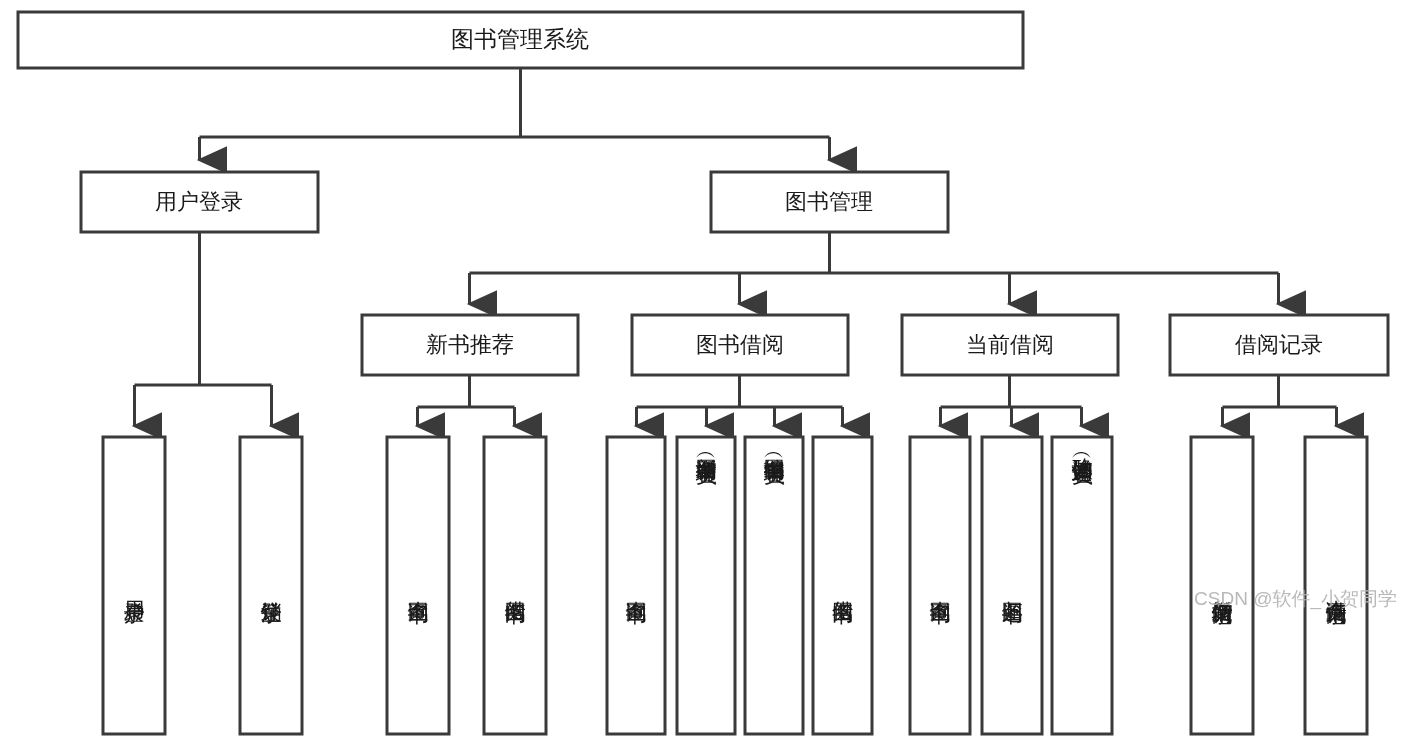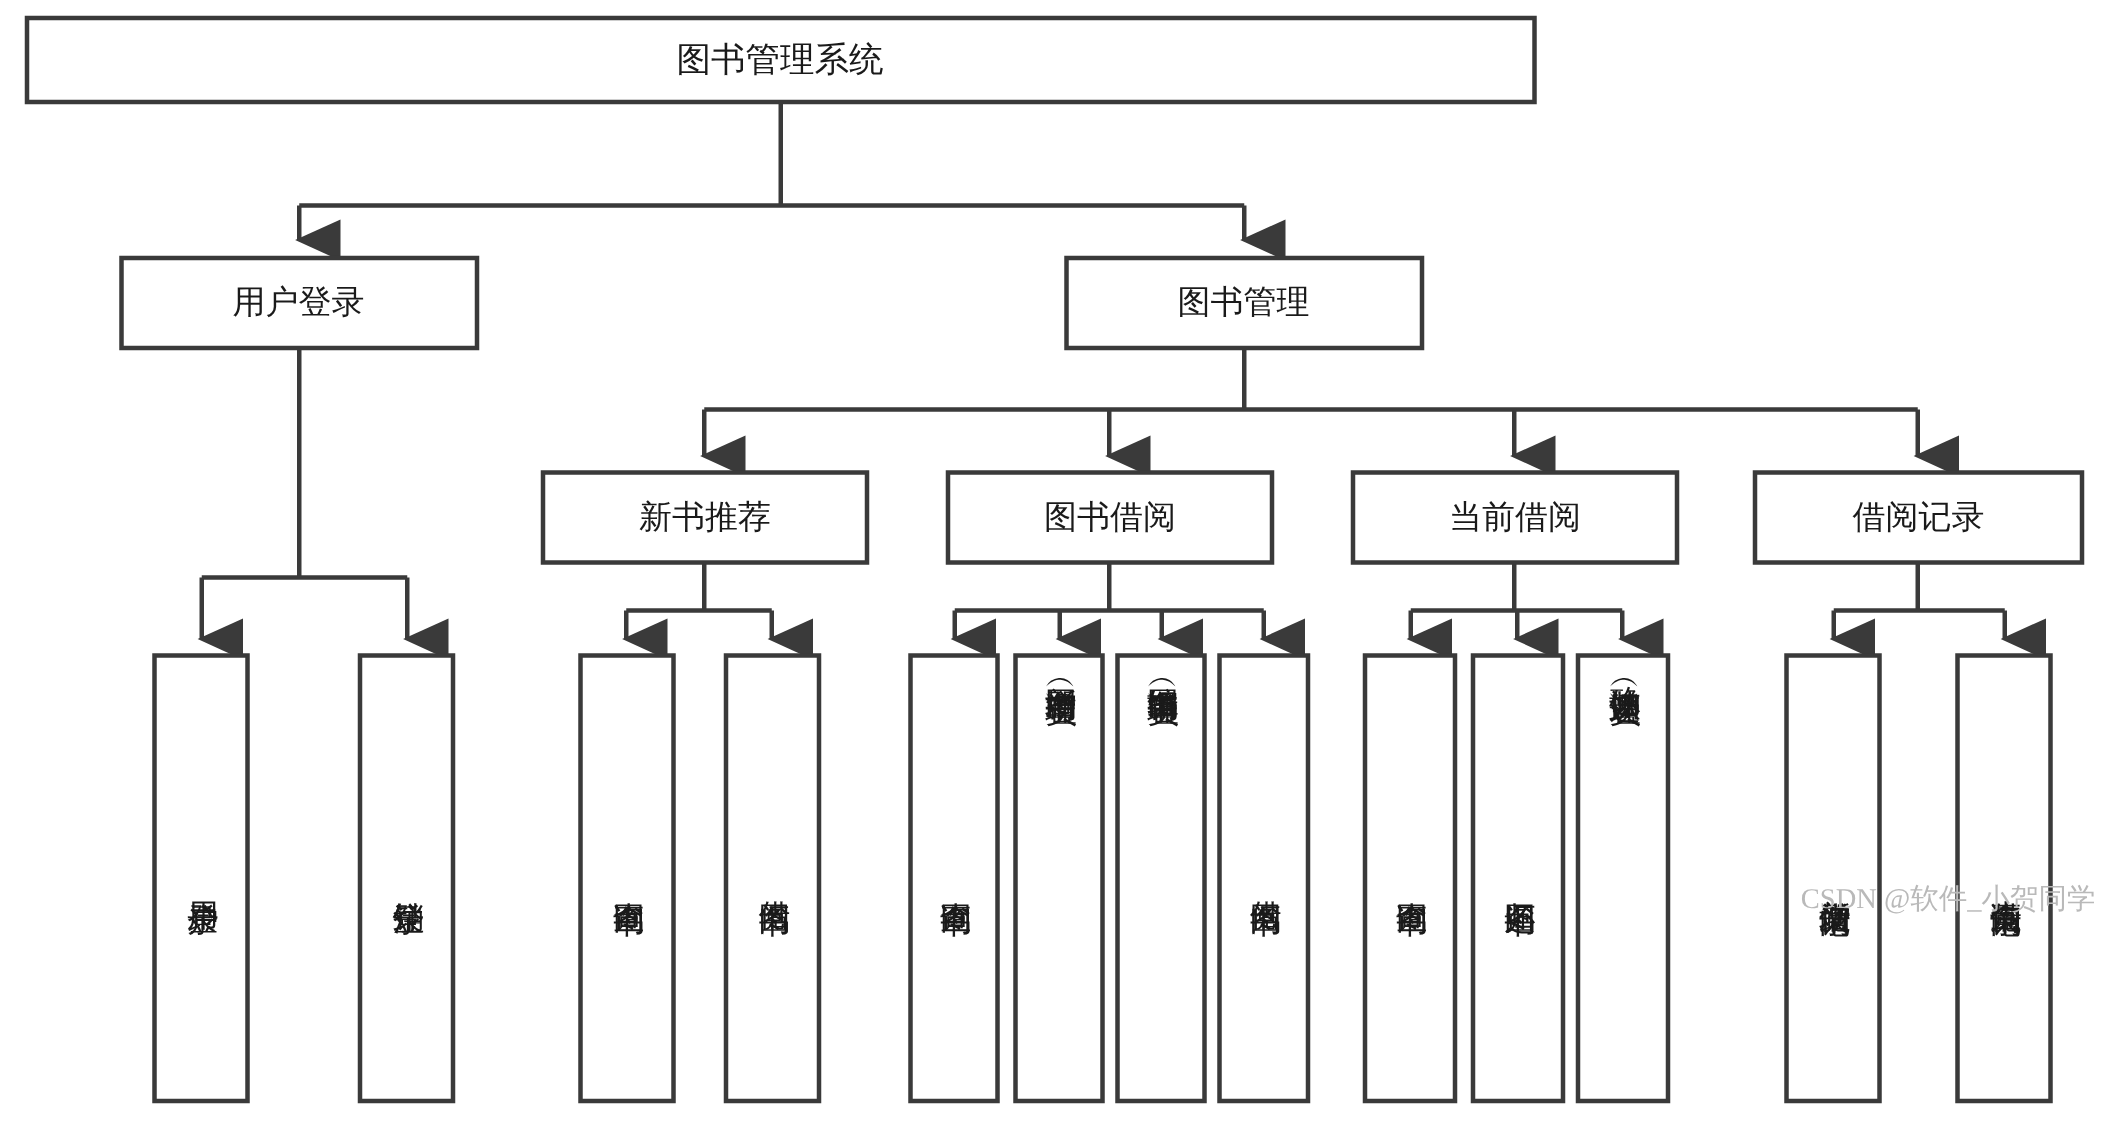--- a/index.html
+++ b/index.html
@@ -63,21 +63,21 @@
     line-height: 1.08;
     color: #1a1a1a;
     letter-spacing: 1px;
     white-space: nowrap;
     text-align: center;
   }
   .watermark {
     position: absolute;
     right: 8px;
     bottom: 6px;
-    font-family: Liberation Serif, serif;
+    font-family: Liberation Sans, sans-serif;
     font-size: 19px;
     color: #b9b9b9;
     white-space: nowrap;
     user-select: none;
   }
 </style>
 </head>
 <body>
 
 <div id="diagram-root">

